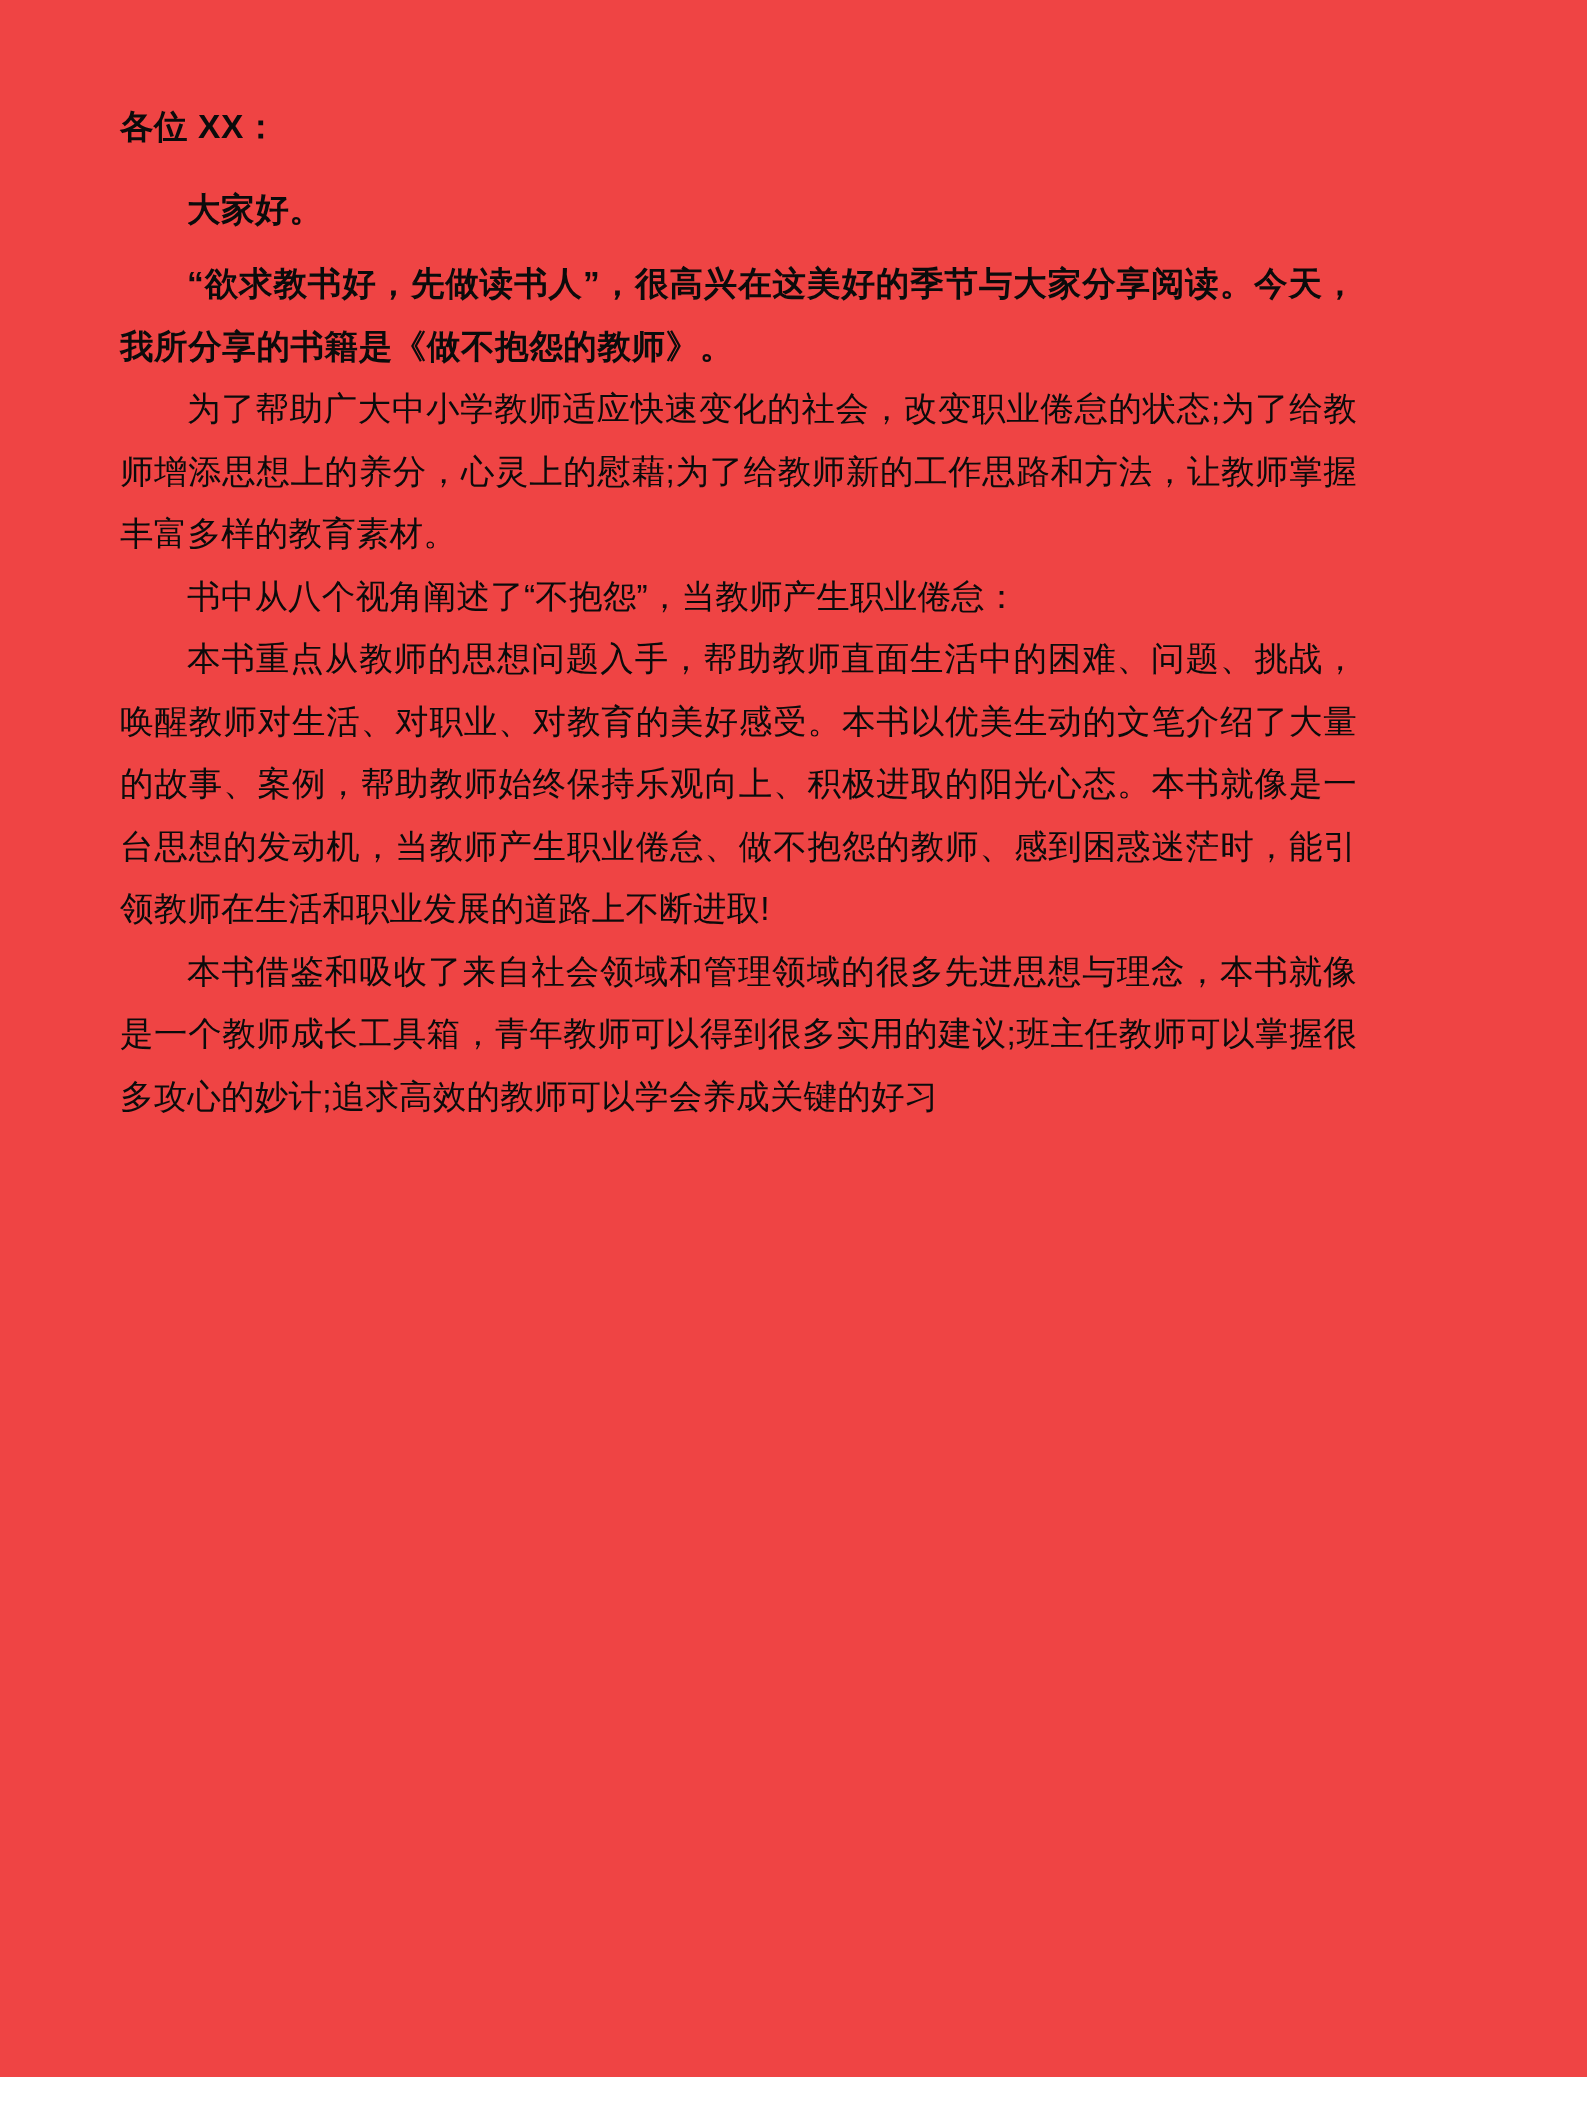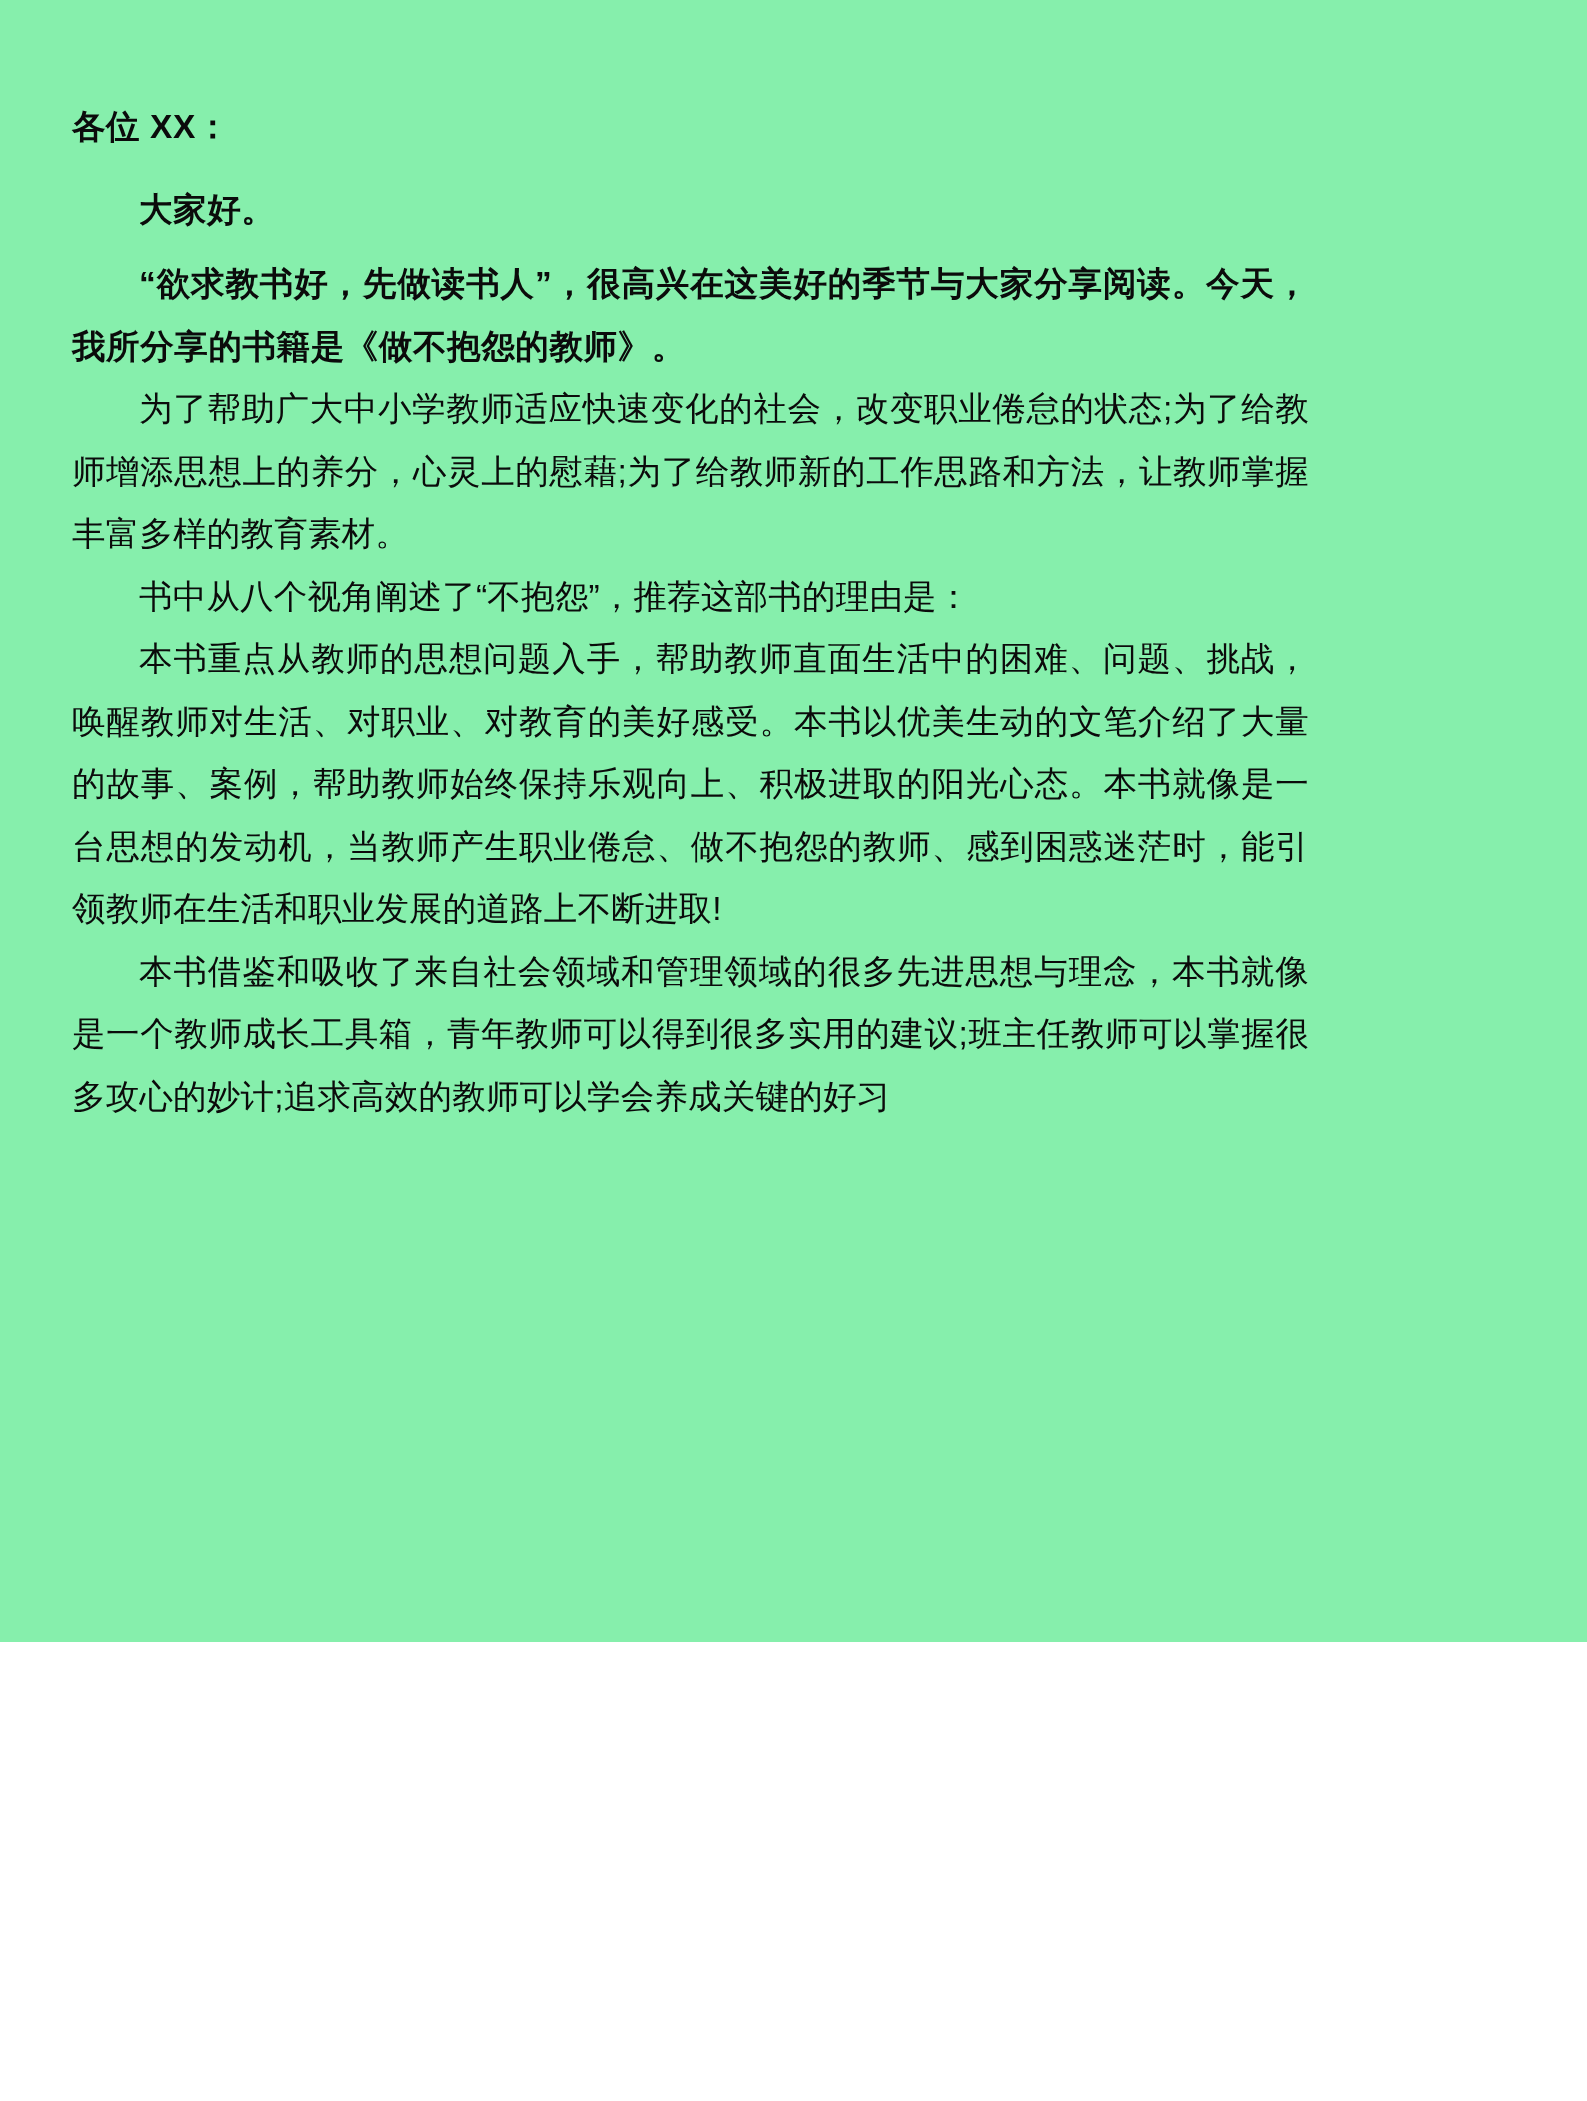--- a/index.html
+++ b/index.html
@@ -7,24 +7,24 @@
     padding: 0;
     background: #ffffff;
   }
   body {
     font-family: "Liberation Sans", "DejaVu Sans", sans-serif;
     color: #000000;
   }
   .page {
     position: relative;
     width: 1587px;
-    height: 1642px;
-    background: #86efac;
+    height: 2077px;
+    background: #ef4444;
     box-sizing: border-box;
-    padding: 96px 175px 0 72px;
+    padding: 96px 175px 0 120px;
     overflow: hidden;
   }
   .doc-body {
     width: 1237px;
   }
   p.para {
     margin: 0;
     font-size: 33.5px;
     line-height: 62.5px;
     letter-spacing: 0.2px;
@@ -56,21 +56,21 @@
 
     <p class="para bold indent">大家好。</p>
 
     <div class="gap-sm"></div>
 
     <p class="para bold indent">“欲求教书好，先做读书人”，很高兴在这美好的季节与大家分享阅读。今天，我所分享的书籍是《做不抱怨的教师》。</p>
 
 
     <p class="para indent">为了帮助广大中小学教师适应快速变化的社会，改变职业倦怠的状态;为了给教师增添思想上的养分，心灵上的慰藉;为了给教师新的工作思路和方法，让教师掌握丰富多样的教育素材。</p>
 
-    <p class="para indent">书中从八个视角阐述了“不抱怨”，推荐这部书的理由是：</p>
+    <p class="para indent">书中从八个视角阐述了“不抱怨”，当教师产生职业倦怠：</p>
 
 
     <p class="para indent">本书重点从教师的思想问题入手，帮助教师直面生活中的困难、问题、挑战，唤醒教师对生活、对职业、对教育的美好感受。本书以优美生动的文笔介绍了大量的故事、案例，帮助教师始终保持乐观向上、积极进取的阳光心态。本书就像是一台思想的发动机，当教师产生职业倦怠、做不抱怨的教师、感到困惑迷茫时，能引领教师在生活和职业发展的道路上不断进取!</p>
 
 
     <p class="para indent">本书借鉴和吸收了来自社会领域和管理领域的很多先进思想与理念，本书就像是一个教师成长工具箱，青年教师可以得到很多实用的建议;班主任教师可以掌握很多攻心的妙计;追求高效的教师可以学会养成关键的好习</p>
 
   </div>
 </div>
 

